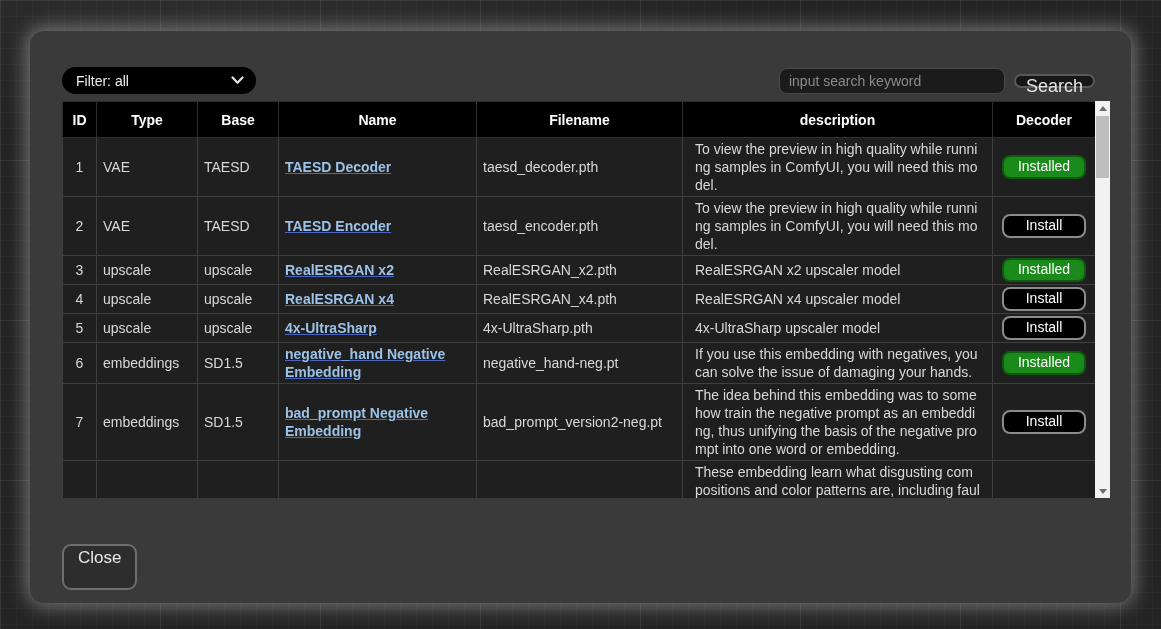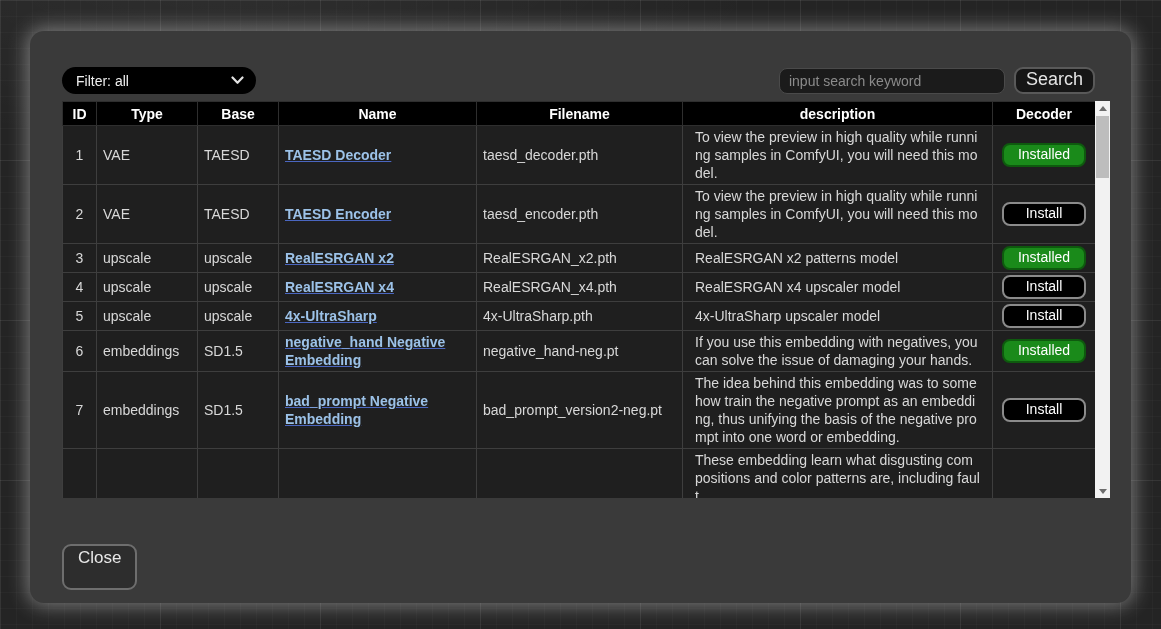--- a/index.html
+++ b/index.html
@@ -48,21 +48,21 @@
     border: 1px solid #4a4a4a;
     border-radius: 8px;
     color: #cfcfcf;
     font-size: 14px;
     font-family: "Liberation Sans", sans-serif;
     padding: 12px 9px;
     outline: none;
   }
   .search-input::placeholder { color: #8b8b8b; }
   .search-btn {
-    height: 27px;
+    height: 14px;
     background: #161616;
     border: 2px solid #595959;
     border-radius: 9px;
     color: #e4e4e4;
     font-size: 18px;
     font-family: "Liberation Sans", sans-serif;
     padding: 0 10px 2px 10px;
     cursor: pointer;
   }
   
@@ -72,21 +72,21 @@
     overflow: hidden;
   }
   table {
     width: 1033px;
     border-collapse: collapse;
     table-layout: fixed;
   }
   th {
     background: #000; color: #fff;
     font-size: 14px; font-weight: bold;
-    height: 24px;
+    height: 36px;
     border: 1px solid #2e2e2e;
     text-align: center;
     overflow: hidden; white-space: nowrap;
   }
   td {
     background: #1f1f1f;
     color: #d8d8d8;
     font-size: 14px;
     line-height: 18px;
     border: 1px solid #3e3e3e;
@@ -206,21 +206,21 @@
               <td class="c-file">taesd_encoder.pth</td>
               <td class="c-desc">To view the preview in high quality while running samples in ComfyUI, you will need this model.</td>
               <td class="c-dl"><button class="btn btn-install">Install</button></td>
             </tr>
             <tr>
               <td class="c-id">3</td>
               <td class="c-type">upscale</td>
               <td class="c-base">upscale</td>
               <td class="c-name"><a>RealESRGAN x2</a></td>
               <td class="c-file">RealESRGAN_x2.pth</td>
-              <td class="c-desc">RealESRGAN x2 patterns model</td>
+              <td class="c-desc">RealESRGAN x2 upscaler model</td>
               <td class="c-dl"><button class="btn btn-installed">Installed</button></td>
             </tr>
             <tr>
               <td class="c-id">4</td>
               <td class="c-type">upscale</td>
               <td class="c-base">upscale</td>
               <td class="c-name"><a>RealESRGAN x4</a></td>
               <td class="c-file">RealESRGAN_x4.pth</td>
               <td class="c-desc">RealESRGAN x4 upscaler model</td>
               <td class="c-dl"><button class="btn btn-install">Install</button></td>

